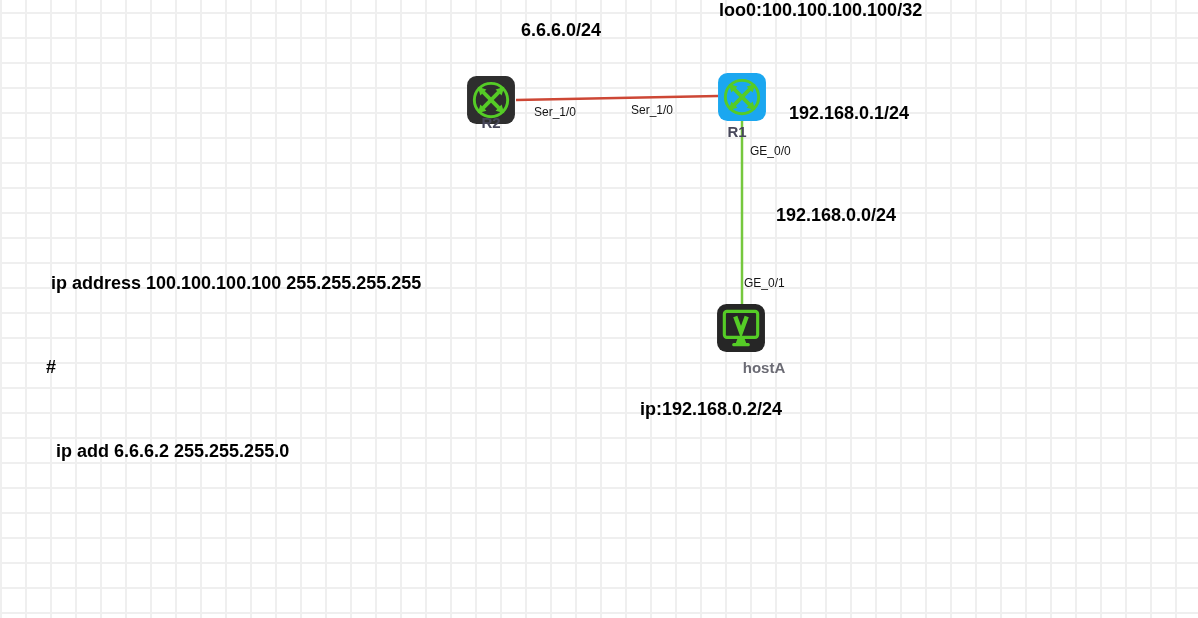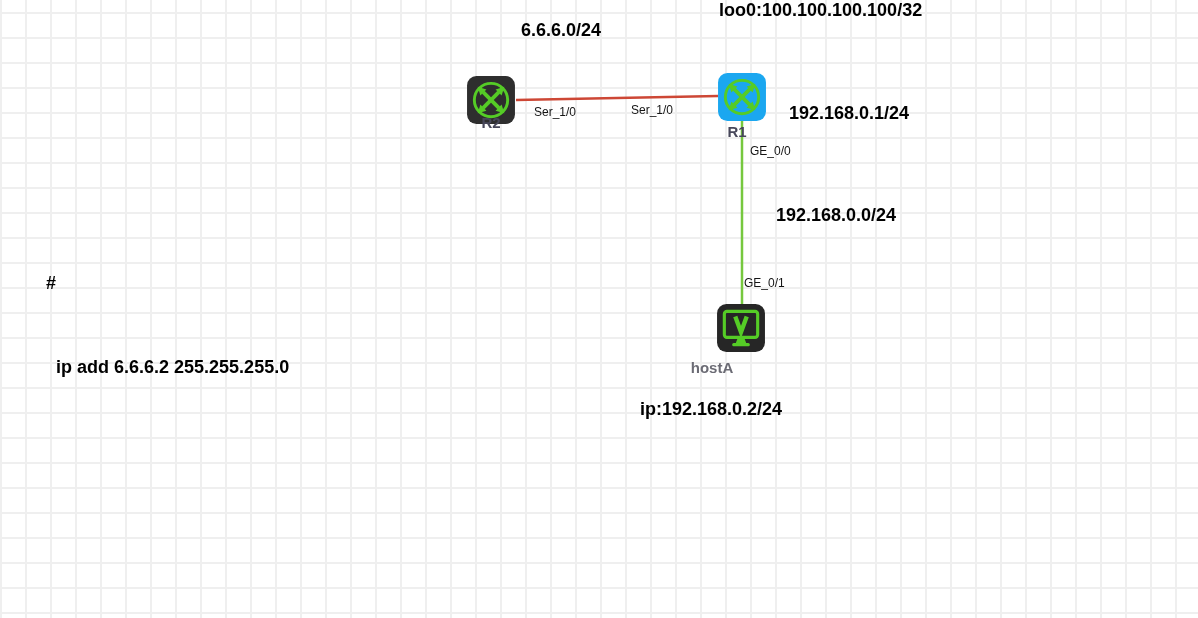--- a/index.html
+++ b/index.html
@@ -95,34 +95,35 @@
 
   <div class="node" style="left:716px; top:303px;">
     <svg viewBox="0 0 48 48">
       <rect x="1" y="1" width="46" height="46" rx="9" fill="#262626"></rect>
       <rect x="8" y="8" width="32" height="25" rx="2.5" fill="none" stroke="#55cc26" stroke-width="3"></rect>
       <polyline points="18.5,13 24,28 29.5,13" fill="none" stroke="#55cc26" stroke-width="4.2"></polyline>
       <polygon points="21,33 27,33 29,38.5 19,38.5" fill="#55cc26"></polygon>
       <rect x="15.5" y="38.5" width="17" height="3" rx="1.5" fill="#55cc26"></rect>
     </svg>
   </div>
-  <div class="node-label host" style="left:676px; top:359px; width:72px;">hostA</div>
+  <div class="node-label host" style="left:728px; top:359px; width:72px;">hostA</div>
 
   <div class="if-label" style="left:534px; top:105px;">Ser_1/0</div>
   <div class="if-label" style="left:631px; top:103px;">Ser_1/0</div>
   <div class="if-label" style="left:750px; top:144px;">GE_0/0</div>
   <div class="if-label" style="left:744px; top:276px;">GE_0/1</div>
 
   <div class="annotation" style="left:521px; top:20px;">6.6.6.0/24</div>
   <div class="annotation" style="left:719px; top:0;">loo0:100.100.100.100/32</div>
   <div class="annotation" style="left:789px; top:103px;">192.168.0.1/24</div>
   <div class="annotation" style="left:776px; top:194px;margin-top:11px;">192.168.0.0/24</div>
   <div class="annotation" style="left:640px; top:399px;">ip:192.168.0.2/24</div>
 
   <div class="config-block">
+    <div> ip address 100.100.100.100 255.255.255.255</div>
     <div>#</div>
     <div>  ip add 6.6.6.2 255.255.255.0</div>
     
     
     
     
     
     
     
     

